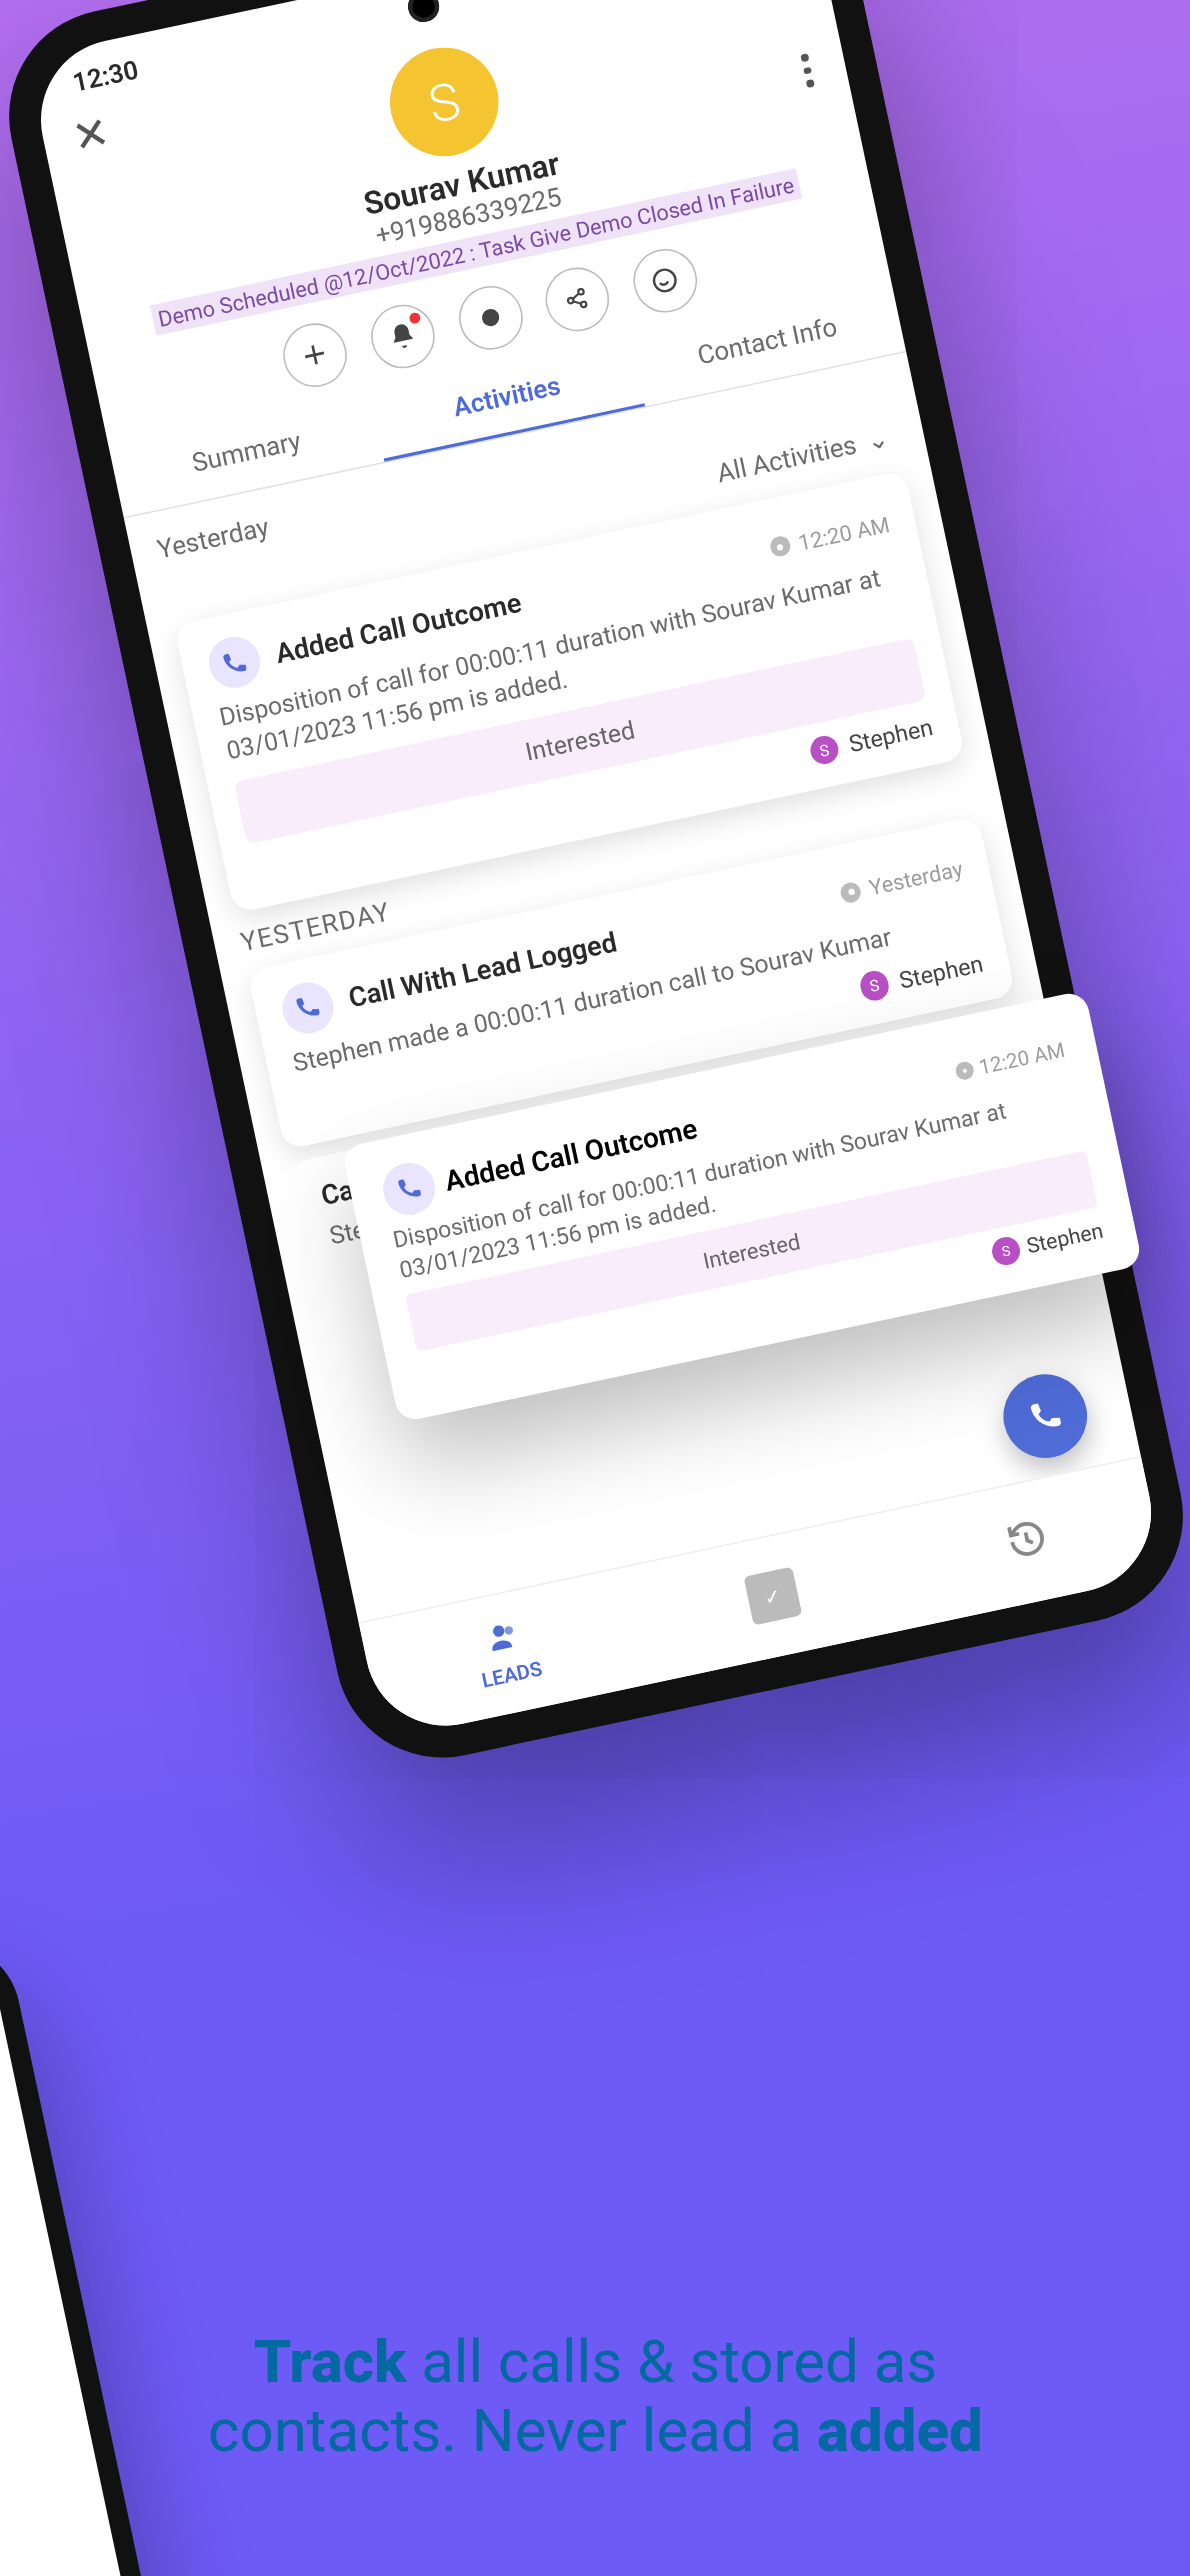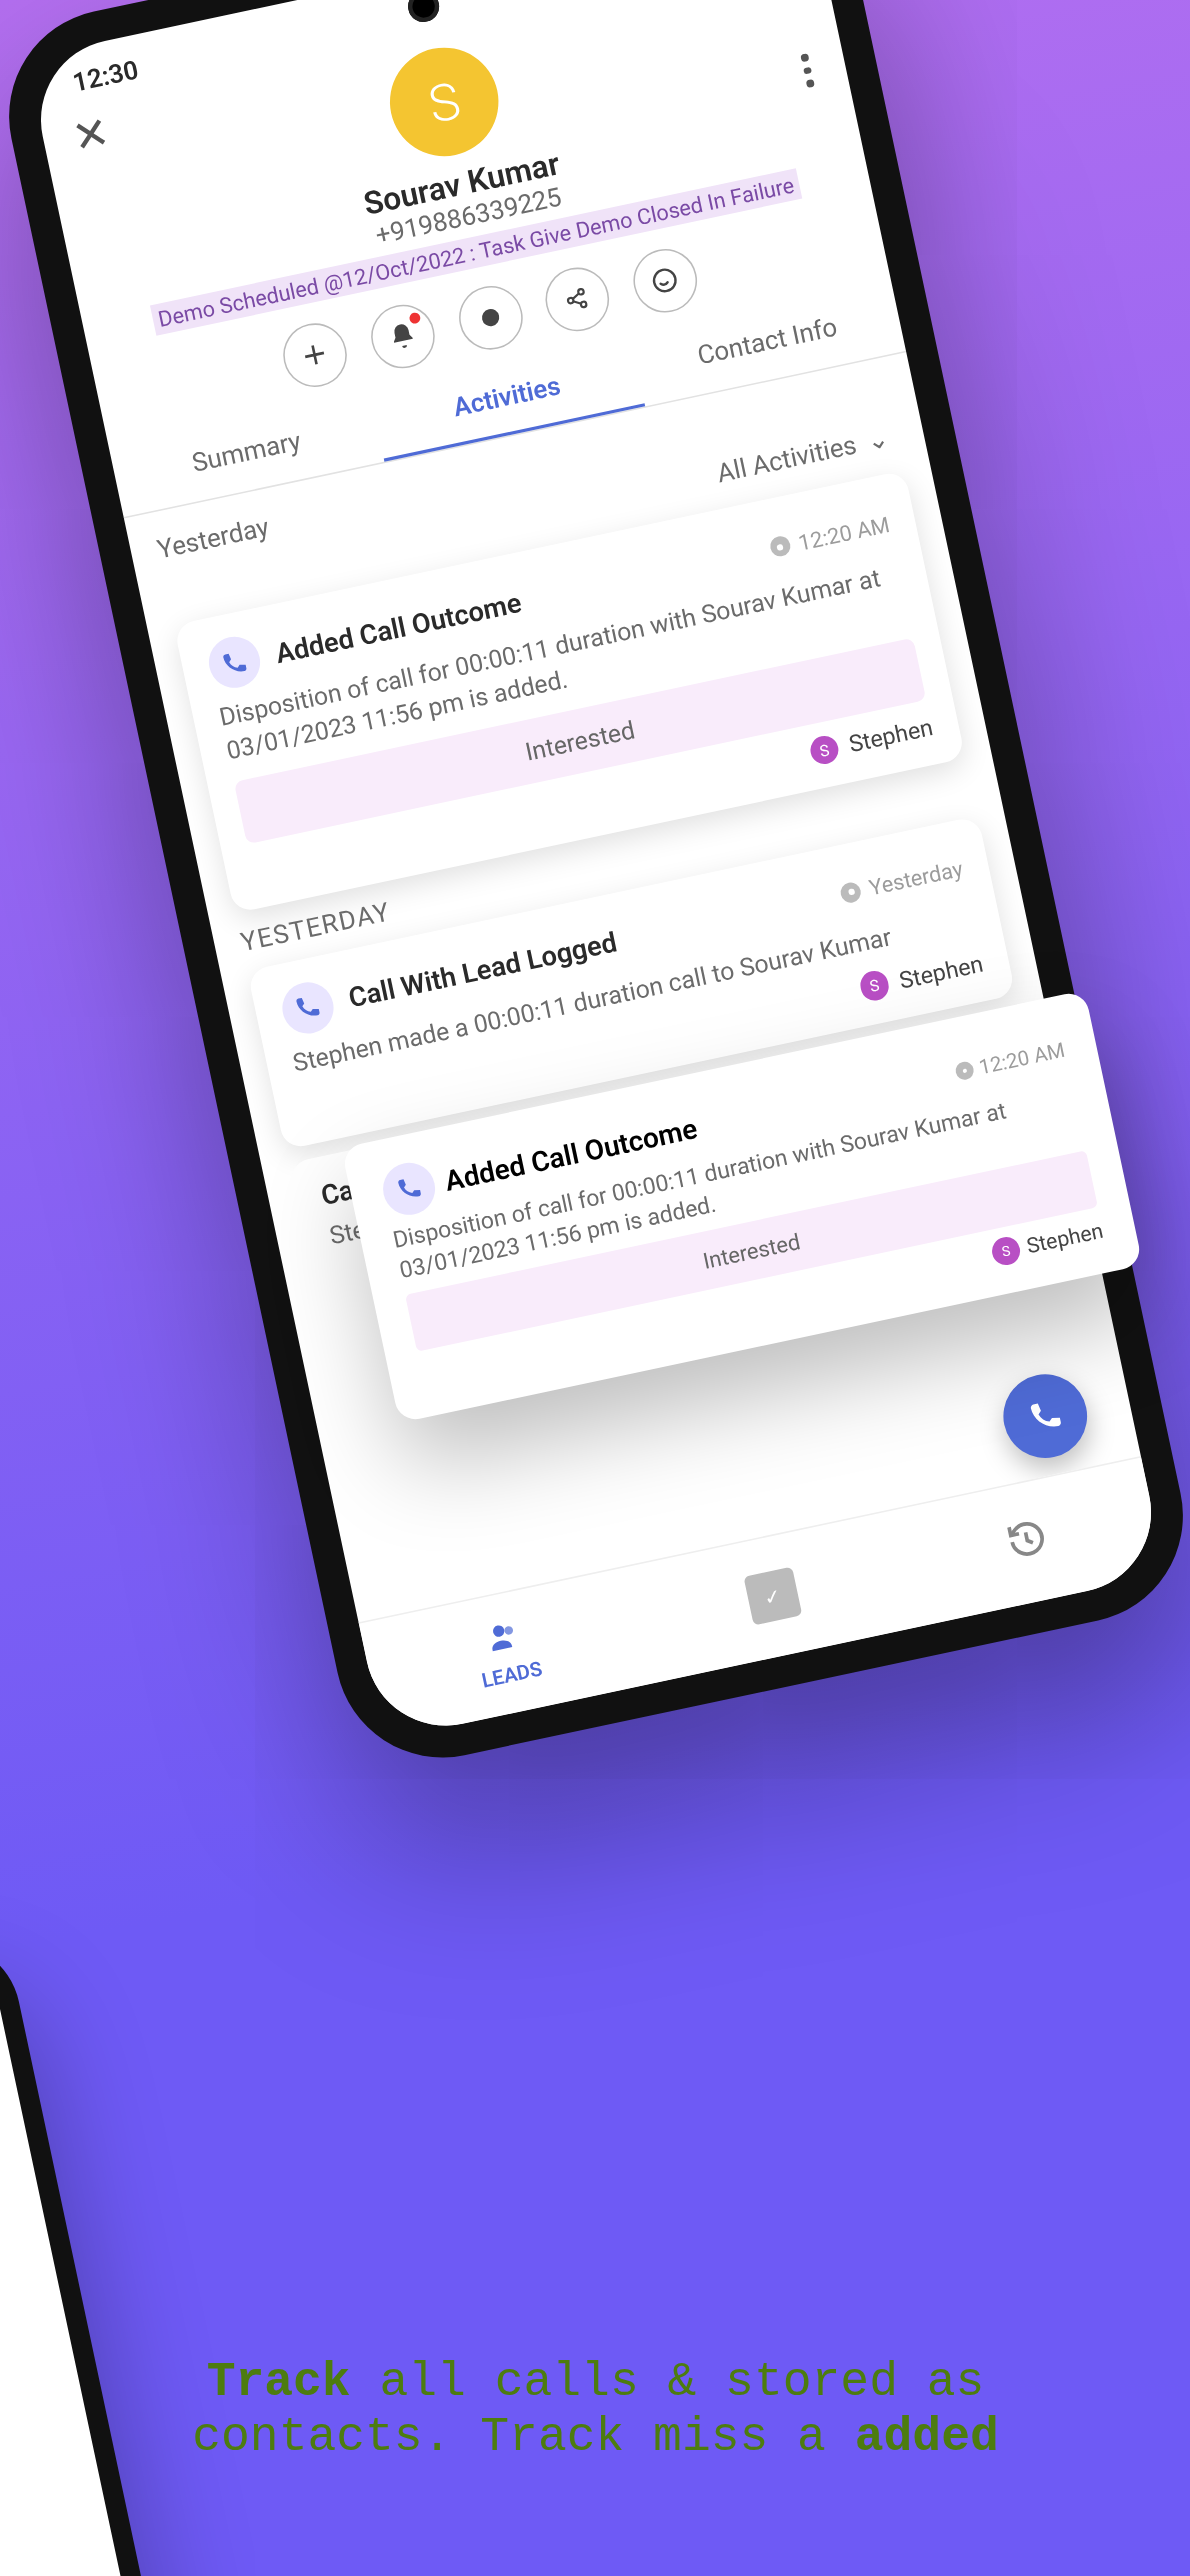--- a/index.html
+++ b/index.html
@@ -176,24 +176,23 @@
     border-top:0.9px solid #eee;
     display:flex; justify-content:space-around; align-items:center;
   }
   .bn-item{display:flex;flex-direction:column;align-items:center;color:#888;font-size:13px;gap:1.9px;}
   .bn-item.active{color:var(--accent-blue);font-weight:600;}
   .bn-ic{font-size:22px;}
   .bn-box{width:32px;height:32px;background:#bbb;border-radius:3.7px;display:flex;align-items:center;justify-content:center;color:#fff;}
 
   .hero-text{
     position:absolute; left:0; right:0; bottom:111px;
-    text-align:center; color:#4d7c0f;
-    font-size:48px; line-height:1.15; font-weight:400;
+    text-align:center; color:#0369a1;
+    font-size:60px; line-height:1.15; font-weight:400;
     padding:0 56px;
-    font-family:Liberation Mono, monospace;
   }
   .hero-text b{font-weight:800;}
 </style>
 </head>
 <body>
 
 <div class="watermark"></div>
 
 <div class="phone-wrap">
   <div class="phone">
@@ -372,15 +371,15 @@
   <div class="foot">
     <span class="mini-av">S</span>
     <span>Stephen</span>
   </div>
 </div>
 
 <div class="phone2"></div>
 
 <div class="hero-text">
   <b>Track</b><span> all calls &amp; stored as</span><br>
-  <span>contacts. Track miss a </span><b>added</b>
+  <span>contacts. Never lead a </span><b>added</b>
 </div>
 
 
 </body></html>

